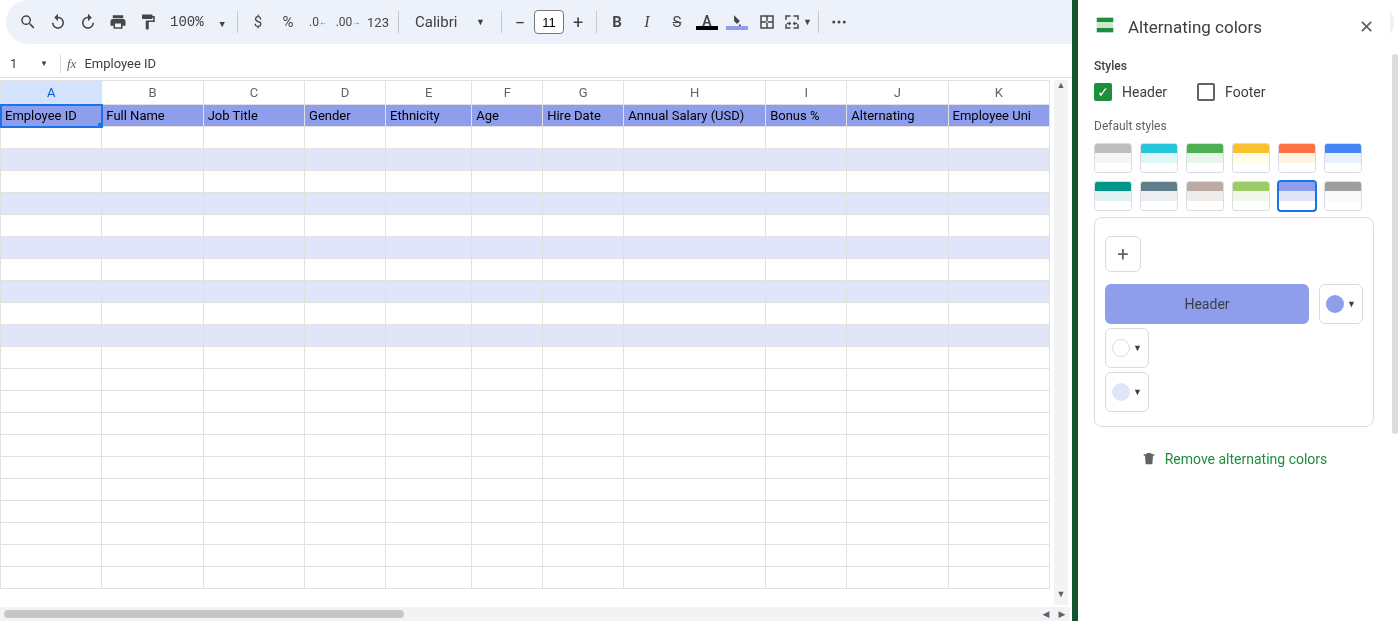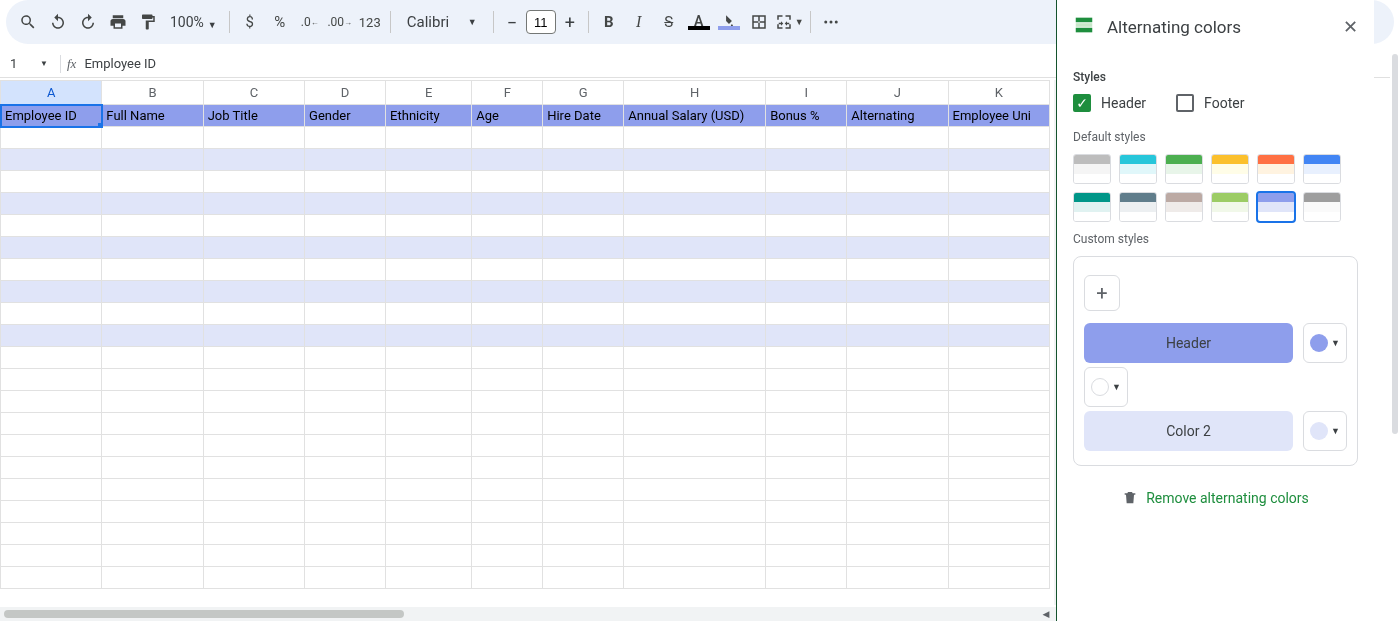--- a/index.html
+++ b/index.html
@@ -2,21 +2,21 @@
 <html><head>
 <meta charset="utf-8">
 <style>
 * { box-sizing: border-box; margin: 0; padding: 0; }
 body { font-family: "Google Sans", Roboto, Arial, sans-serif; font-size: 13px; color: #3c4043; background: #fff; overflow: hidden; width: 1400px; height: 621px; position: relative; }
 
 
 .toolbar { display: flex; align-items: center; height: 44px; padding: 0 8px; background: #edf2fa; border-radius: 24px; margin: 0 6px 6px 6px; gap: 2px; position: relative; }
 .toolbar .btn { display: flex; align-items: center; justify-content: center; min-width: 28px; height: 28px; border-radius: 4px; cursor: pointer; color: #444746; }
 .toolbar .sep { width: 1px; height: 22px; background: #c7c7c7; margin: 0 4px; }
-.toolbar .zoom { display:flex; align-items:flex-end; gap:0; padding:0 6px; font-size:14px; }
+.toolbar .zoom { display:flex; align-items:flex-end; gap:12px; padding:0 6px; font-size:14px;font-family:Liberation Mono, monospace; }
 .toolbar .zoom .arr { font-size: 9px; margin-left:4px; }
 .toolbar .fontname { display:flex; align-items:center; gap:4px; padding:0 10px; font-size:15px; width:90px; justify-content:space-between; }
 .toolbar .sizebox { display:flex; align-items:center; gap:2px; }
 .toolbar .sizebox .pm { width:24px; height:24px; display:flex; align-items:center; justify-content:center; font-size:18px; cursor:pointer; }
 .toolbar .sizebox input { width:30px; height:24px; text-align:center; border:1px solid #747775; border-radius:4px; background:#fff; font-size:13px; }
 .toolbar .collapse { position:absolute; right:10px; top:8px; width:28px; height:28px; display:flex; align-items:center; justify-content:center; cursor:pointer; }
 .icon { display:inline-flex; width:18px; height:18px; }
 .underline-swatch{ width:22px; height:4px; margin-top:-2px; }
 .textcolor { display:flex; flex-direction:column; align-items:center; }
 .textcolor .A { font-size:14px; font-weight:600; line-height:14px;}
@@ -45,28 +45,28 @@
 
 .hscroll { position:absolute; left:0; right:330px; bottom:0; height:14px; background:#f1f3f4; display:flex; align-items:center; }
 .hscroll .thumb{ height:8px; background:#c4c7c5; border-radius:4px; width:400px; margin-left:4px;}
 .hscroll .navbtn{ width:16px;height:14px;display:flex;align-items:center;justify-content:center;color:#5f6368; font-size:9px;}
 .vscroll { position:absolute; right:332px; top:80px; bottom:16px; width:14px; background:#f1f3f4; display:flex; flex-direction:column; align-items:center;}
 .vscroll .navbtn{height:16px;font-size:9px;color:#5f6368;}
 .side-vscroll { position:absolute; right:0; top:50px; bottom:0; width:10px; background:#fff;}
 .side-vscroll .thumb{ width:6px; background:#dadce0; border-radius:3px; height:380px; margin:4px auto 0;}
 
 
-.sidebar { position:absolute; right:26px; top:0; bottom:0; width:318px; background:#fff; border-left:1px solid #14532d; display:flex; flex-direction:column; }
+.sidebar { position:absolute; right:10px; top:0; bottom:0; width:318px; background:#fff; border-left:6px solid #14532d; display:flex; flex-direction:column; }
 .side-head { display:flex; align-items:center; gap:12px; padding:14px 16px; }
 .side-head .ticon svg{ width:22px;height:22px;}
 .side-head .title { font-size:17px; color:#3c4043; flex:1; }
 .side-head .close{ font-size:18px; color:#5f6368; cursor:pointer; }
 .side-body { flex:1; overflow:auto; padding:0 16px; }
 .rangebox { border:1px solid #dadce0; border-radius:6px; height:36px; display:flex; align-items:center; justify-content:space-between; padding:0 10px; color:#9aa0a6; font-size:12px; margin-bottom:16px;}
-.sect-label { font-size:12px; color:#3c4043; font-weight:500; margin:17px 0 10px;}
+.sect-label { font-size:12px; color:#3c4043; font-weight:500; margin:6px 0 10px;}
 .checks { display:flex; gap:30px; margin-bottom:18px; align-items:center;}
 .chk { display:flex; align-items:center; gap:10px; font-size:14px;}
 .chk .box { width:18px;height:18px;border:2px solid #5f6368;border-radius:2px;display:flex;align-items:center;justify-content:center;}
 .chk .box.checked{ background:#1e8e3e;border-color:#1e8e3e;color:#fff;}
 .swatches { display:flex; flex-wrap:wrap; gap:8px; margin-bottom:6px;}
 .sw { width:38px; height:30px; border:1px solid #dadce0; border-radius:3px; display:flex; flex-direction:column; overflow:hidden; cursor:pointer;}
 .sw div{ flex:1; }
 .sw.sel{ outline:2px solid #1a73e8; outline-offset:-1px;}
 .custom-add{ width:36px;height:36px;border:1px solid #dadce0;border-radius:6px;display:flex;align-items:center;justify-content:center;font-size:20px;color:#5f6368;margin:8px 0 12px; cursor:pointer;}
 .custbox{ border:1px solid #dadce0; border-radius:8px; padding:10px; margin-bottom:14px;}
@@ -592,38 +592,36 @@
           <div style="background:#8e9eec"></div>
           <div style="background:#e0e5f9"></div>
           <div style="background:#ffffff"></div>
         </div>
         <div class="sw">
           <div style="background:#9e9e9e"></div>
           <div style="background:#fafafa"></div>
           <div style="background:#ffffff"></div>
         </div>
       </div>
-    <div class="sect-label" style="font-weight:400;color:#5f6368;margin-top:10px;">Custom styles</div>
     <div class="custbox">
       <div class="custom-add">+</div>
       <div class="colorrow">
         <div class="label" style="background:#8e9eec;">Header</div>
         <div class="pick">
             <span class="circle" style="background:#8e9eec;"></span>
             <span class="arr">▼</span>
           </div>
       </div>
       <div class="colorrow">
         <div class="pick">
             <span class="circle" style="background:#fff;border:1px solid #dadce0;"></span>
             <span class="arr">▼</span>
           </div>
       </div>
       <div class="colorrow">
-        <div class="label" style="background:#e0e5f9;">Color 2</div>
         <div class="pick">
             <span class="circle" style="background:#e0e5f9;"></span>
             <span class="arr">▼</span>
           </div>
       </div>
     </div>
     <div class="remove-row">
       <svg viewBox="0 0 24 24">
           <path fill="#5f6368" d="M6 7h12l-1 13H7L6 7zm3-4h6l1 2h4v2H4V5h4l1-2z"></path>
         </svg>

